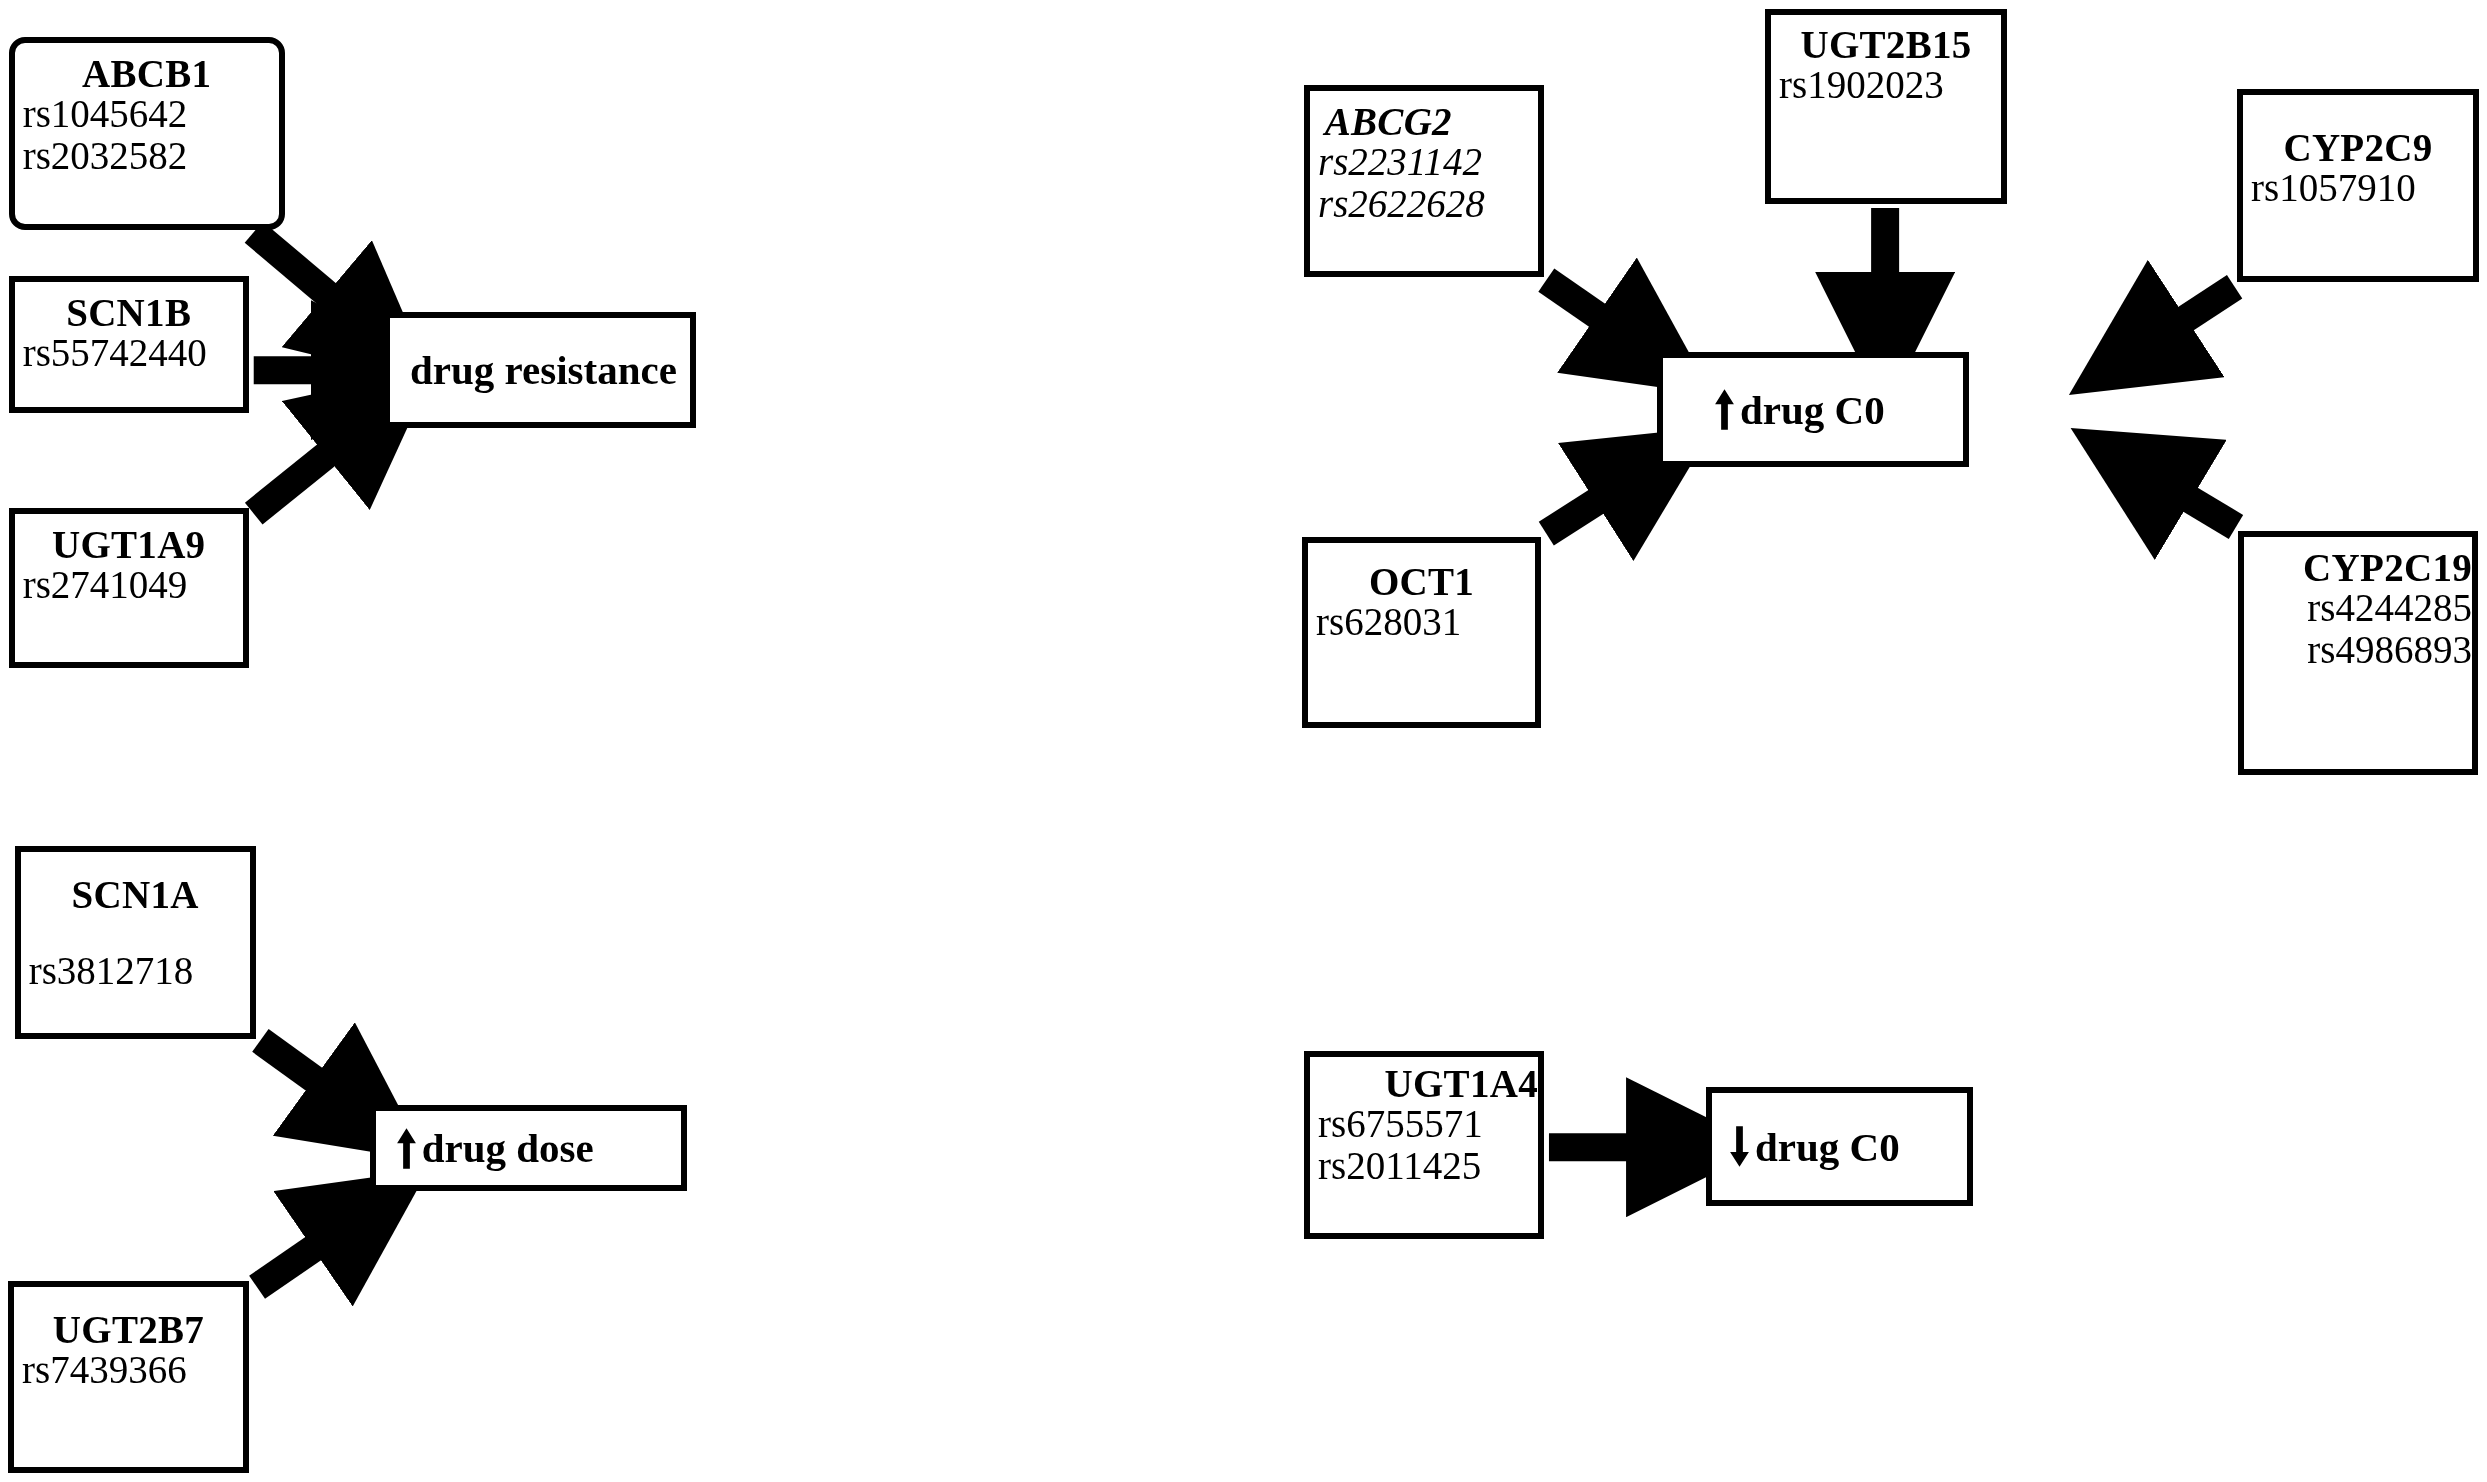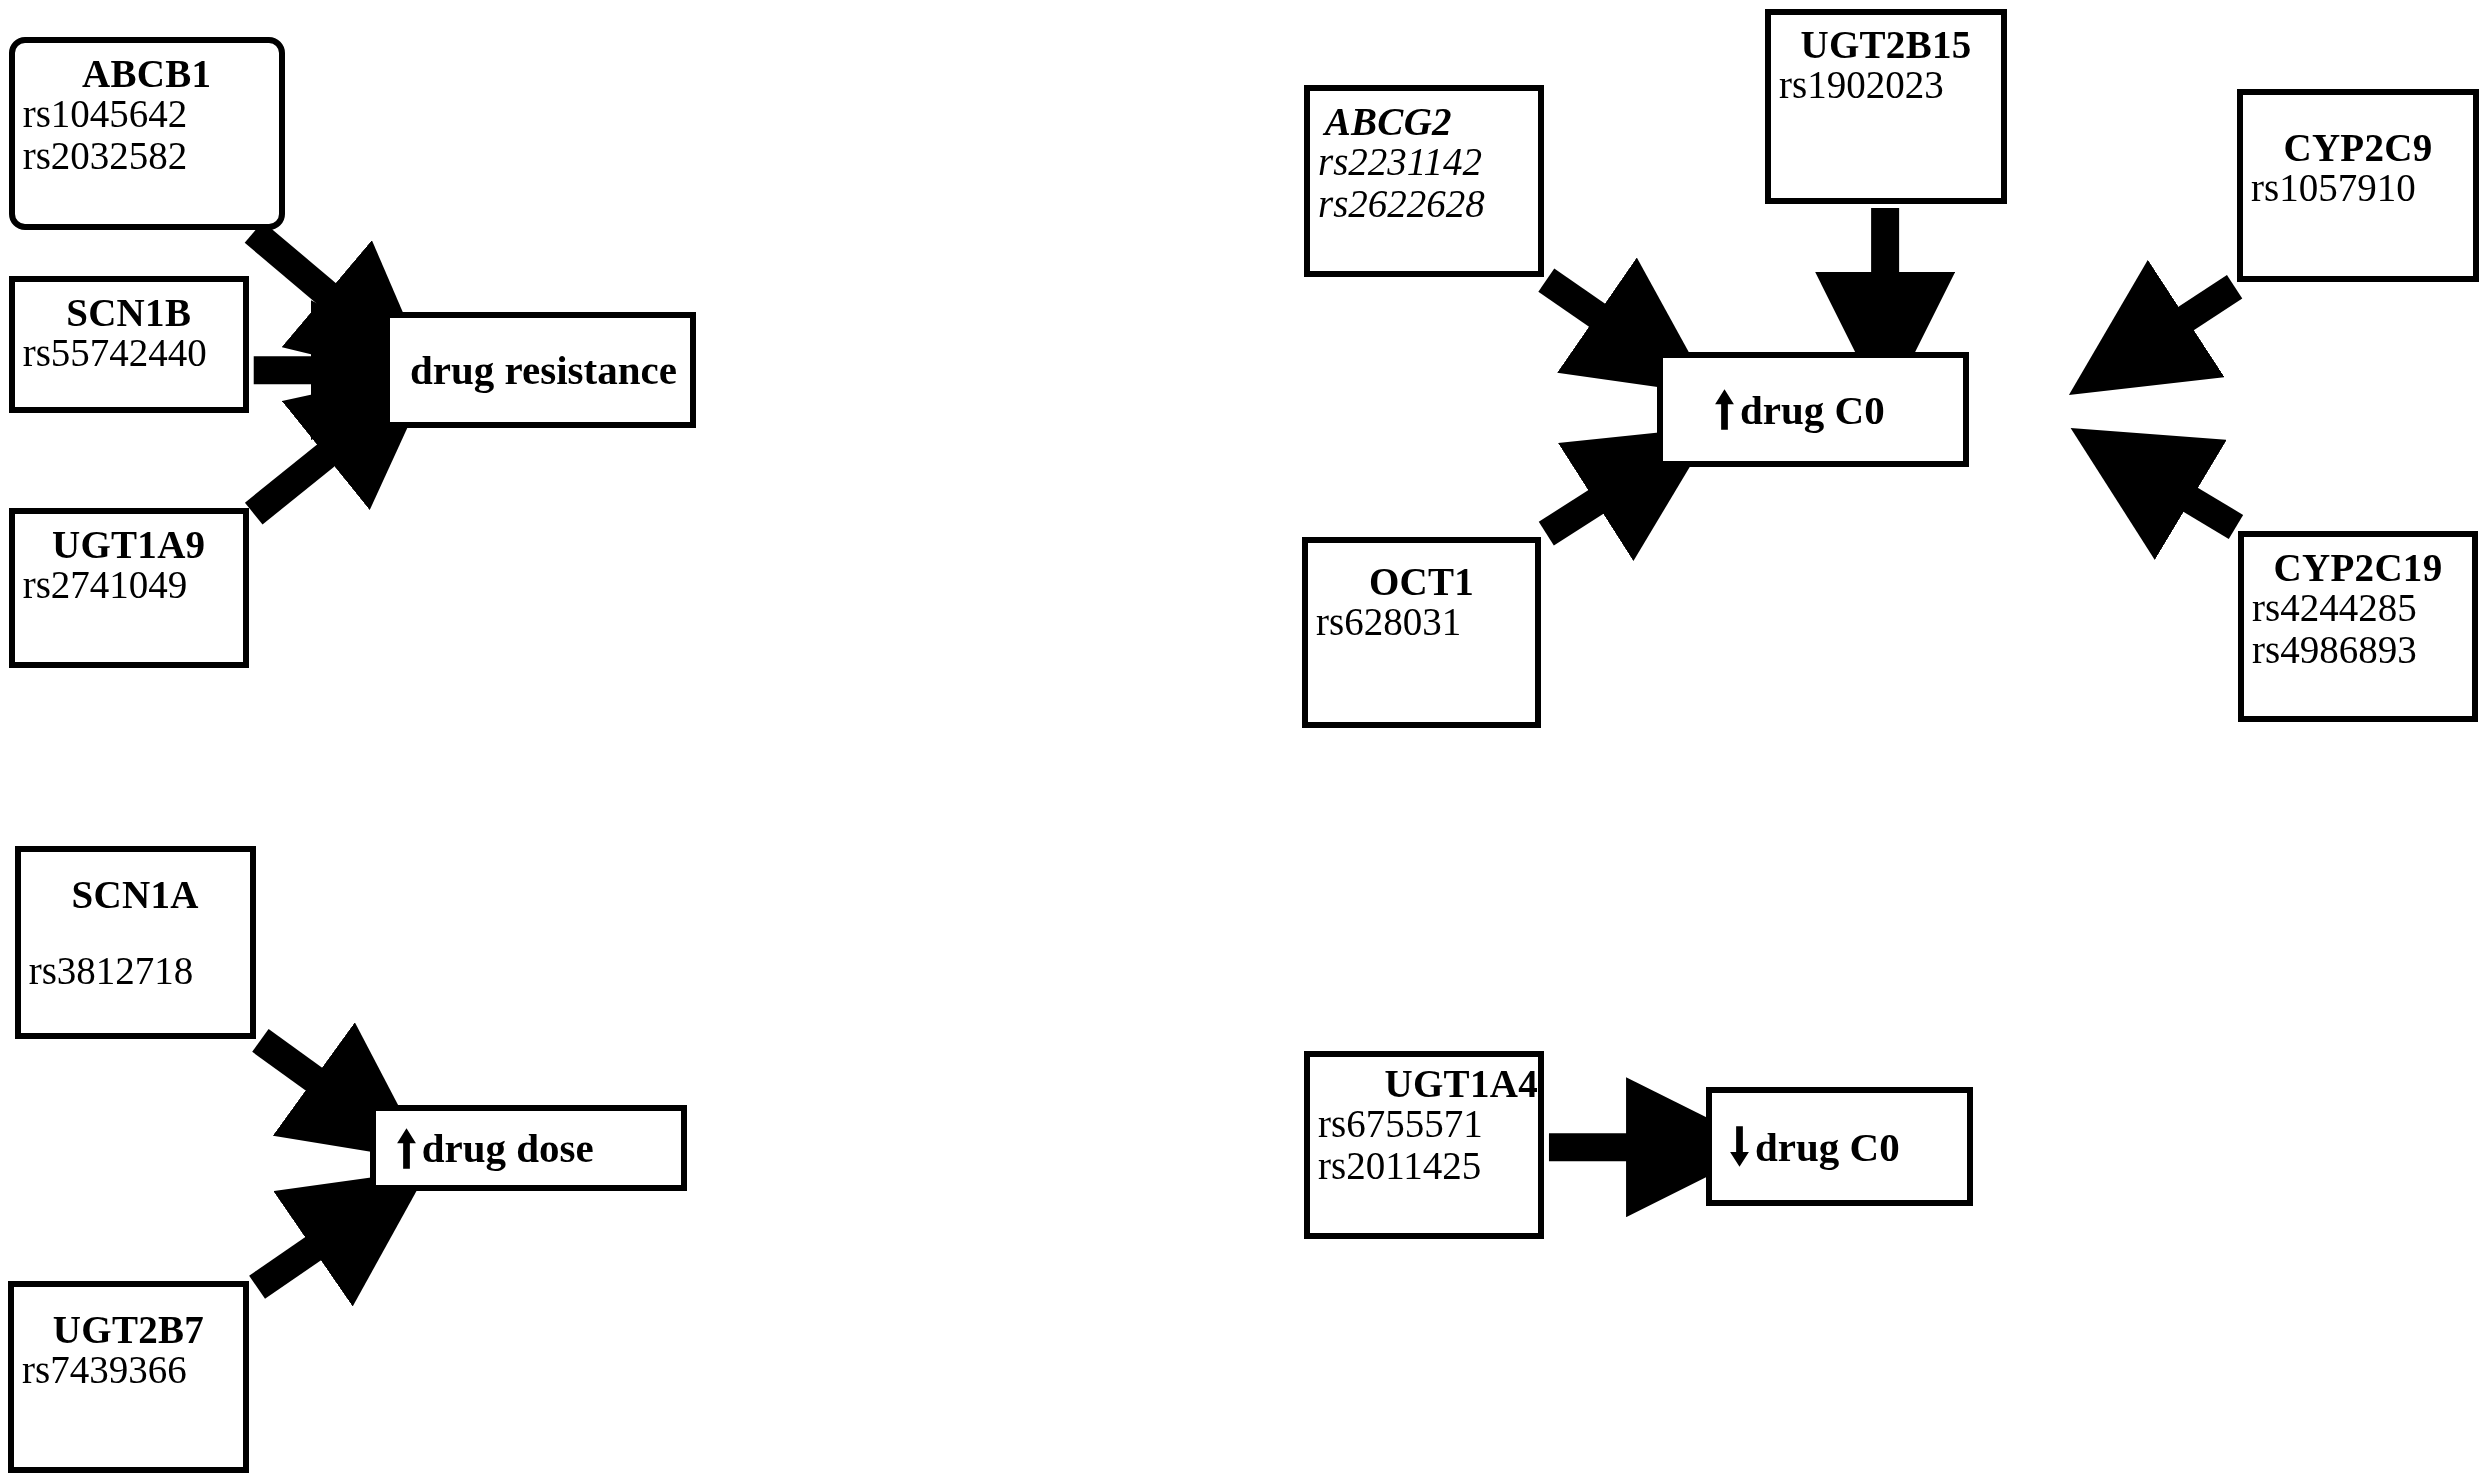--- a/index.html
+++ b/index.html
@@ -112,21 +112,21 @@
   <div class="node" style="left:2237px;top:89px;width:242px;height:193px;">
     <div class="gene" style="padding-top:33px;">CYP2C9</div>
     <div class="rs">rs1057910</div>
   </div>
 
   <div class="node" style="left:1302px;top:537px;width:239px;height:191px;">
     <div class="gene" style="padding-top:19px;">OCT1</div>
     <div class="rs">rs628031</div>
   </div>
 
-  <div class="node" style="left:2238px;top:531px;width:240px;height:191px;">
+  <div class="node" style="left:2238px;top:531px;width:240px;height:244px;align-items:flex-end;">
     <div class="gene">CYP2C19</div>
     <div class="rs">rs4244285</div>
     <div class="rs">rs4986893</div>
   </div>
 
   <div class="outcome thin" style="left:1657px;top:352px;width:312px;height:115px;padding-left:50px;">
     <div class="otext">
       <svg class="dirarrow" viewBox="0 0 34 64">
         <path d="M17,2 L31,24 L22,24 L22,62 L12,62 L12,24 L3,24 Z" fill="#000"></path>
       </svg>

